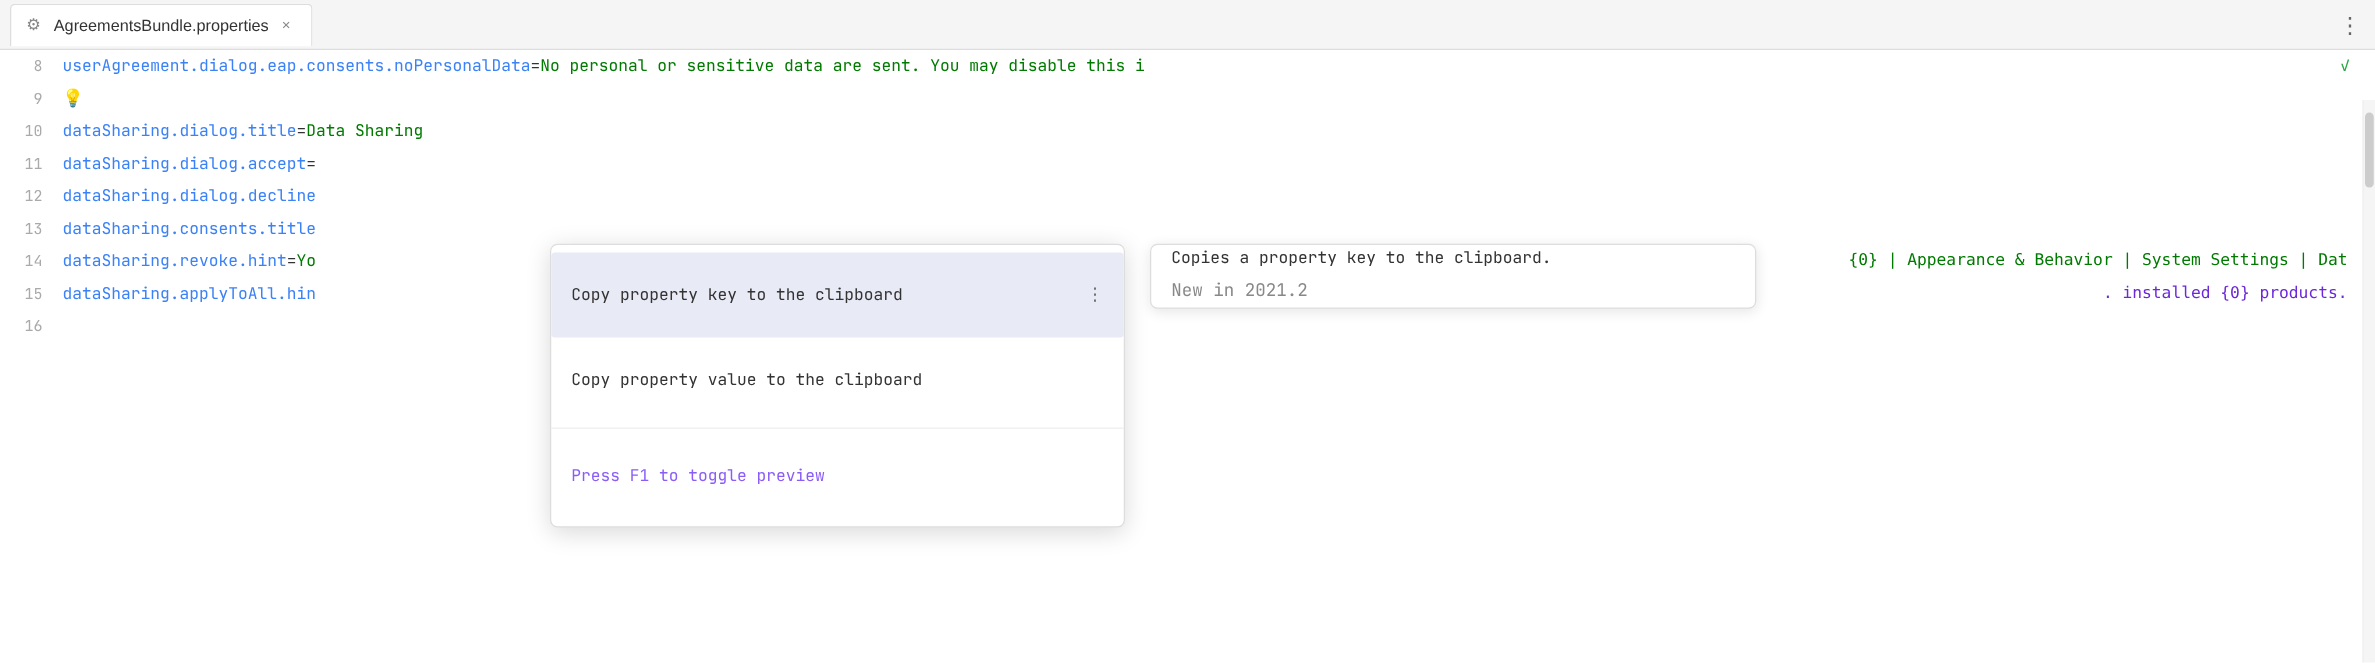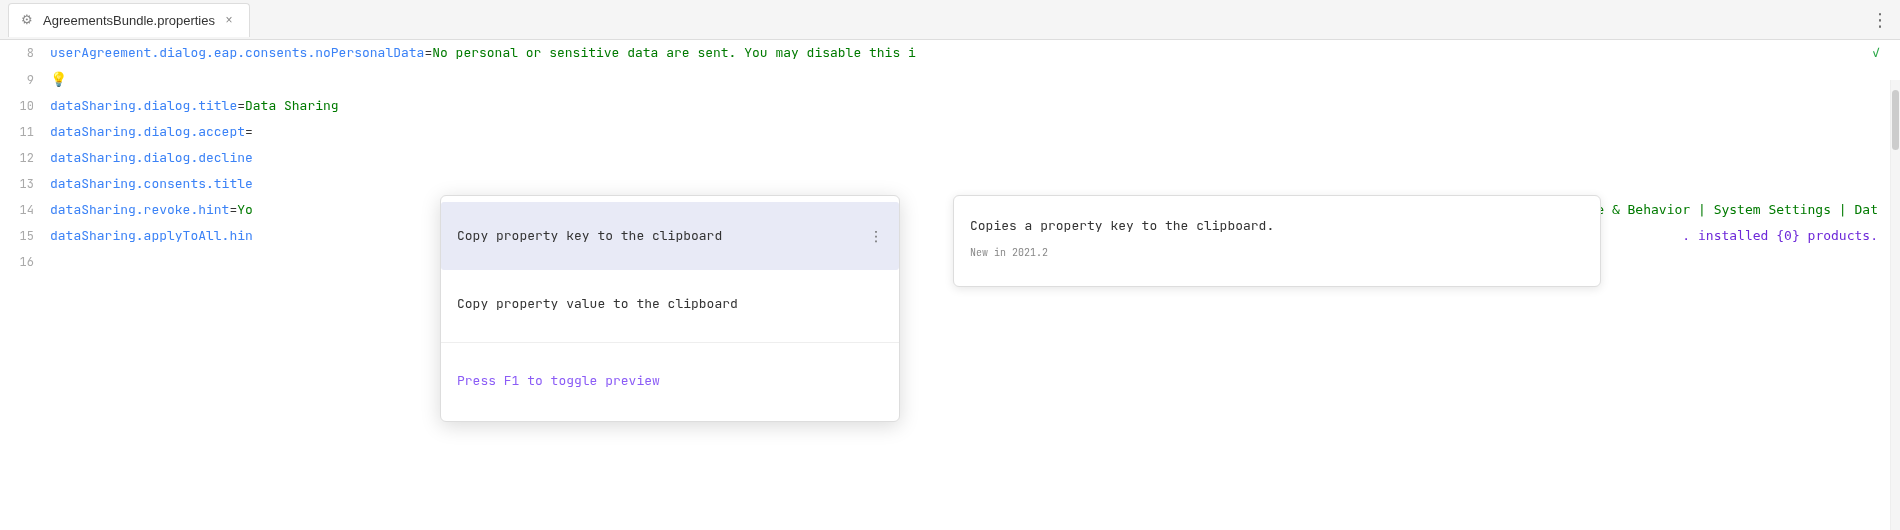--- a/index.html
+++ b/index.html
@@ -164,39 +164,39 @@
 
     .menu-divider {
       height: 1px;
       background: #eee;
       margin: 4px 0;
     }
 
     
     .description-panel {
       position: absolute;
-      left: 953px;
+      left: 920px;
       top: 155px;
-      width: 648px;
+      width: 485px;
       background: #fff;
       border: 1px solid #ddd;
       border-radius: 6px;
       box-shadow: 0 2px 10px rgba(0,0,0,0.1);
-      padding: 20px 16px;
+      padding: 0 16px;
       z-index: 100;
     }
 
     .description-text {
       font-size: 13px;
       color: #333;
       line-height: 1.5;
     }
 
     .description-sub {
-      font-size: 10px;
+      font-size: 14px;
       color: #888;
       margin-top: 4px;
     }
 
     
     .right-scrollbar {
       position: absolute;
       right: 0;
       top: 40px;
       width: 10px;

